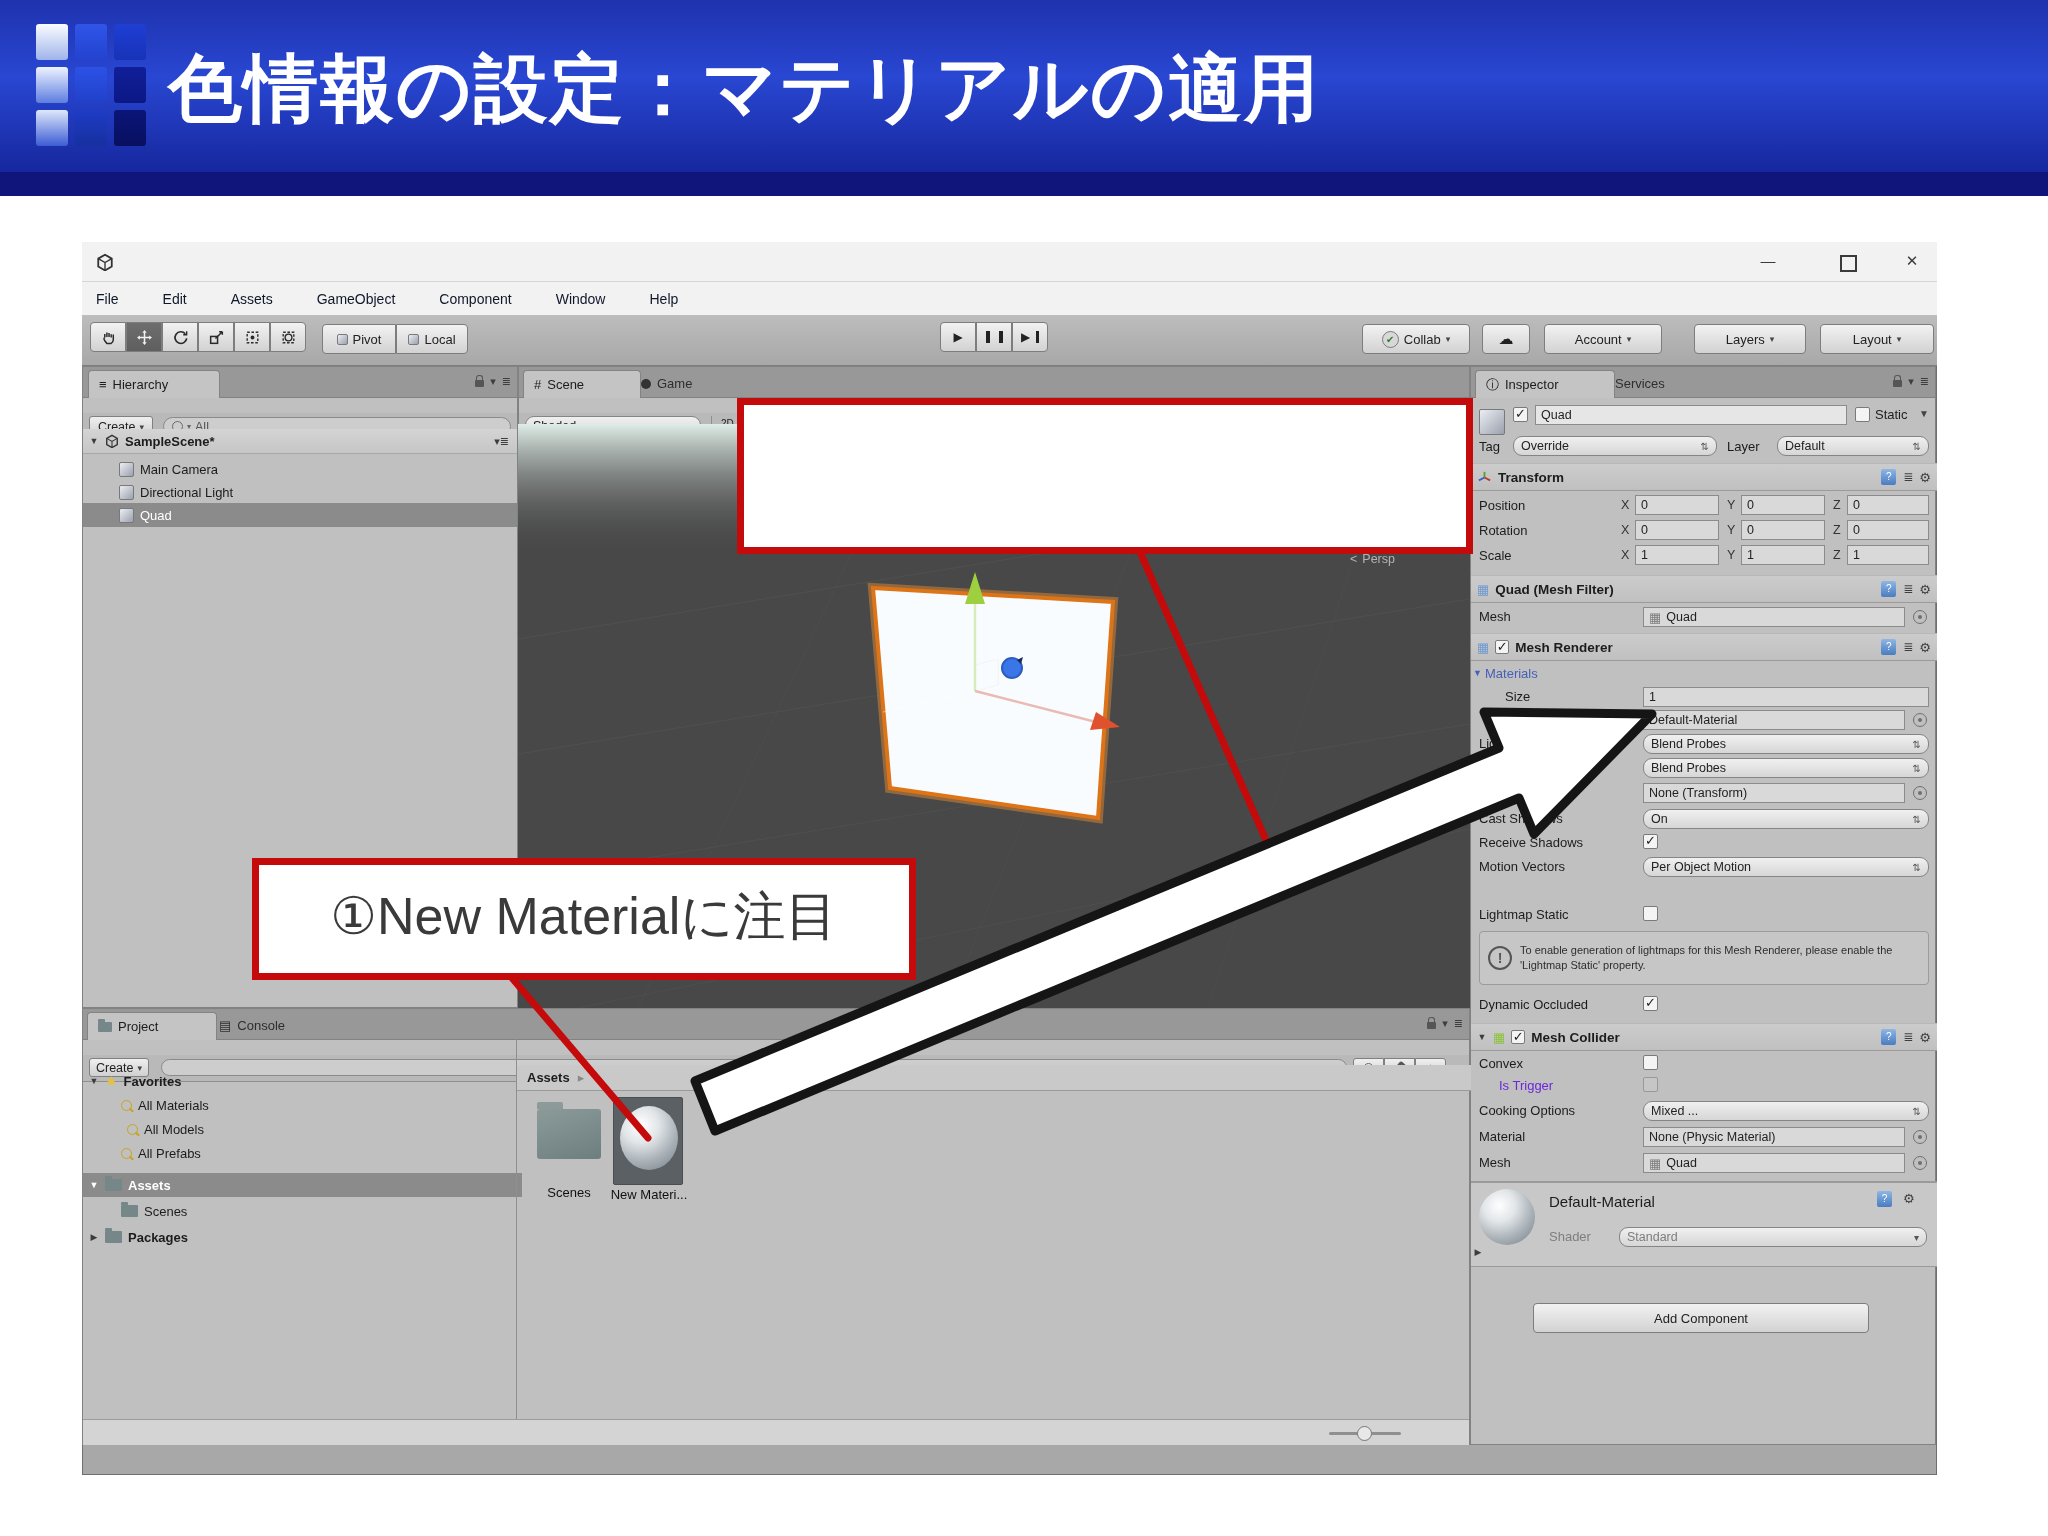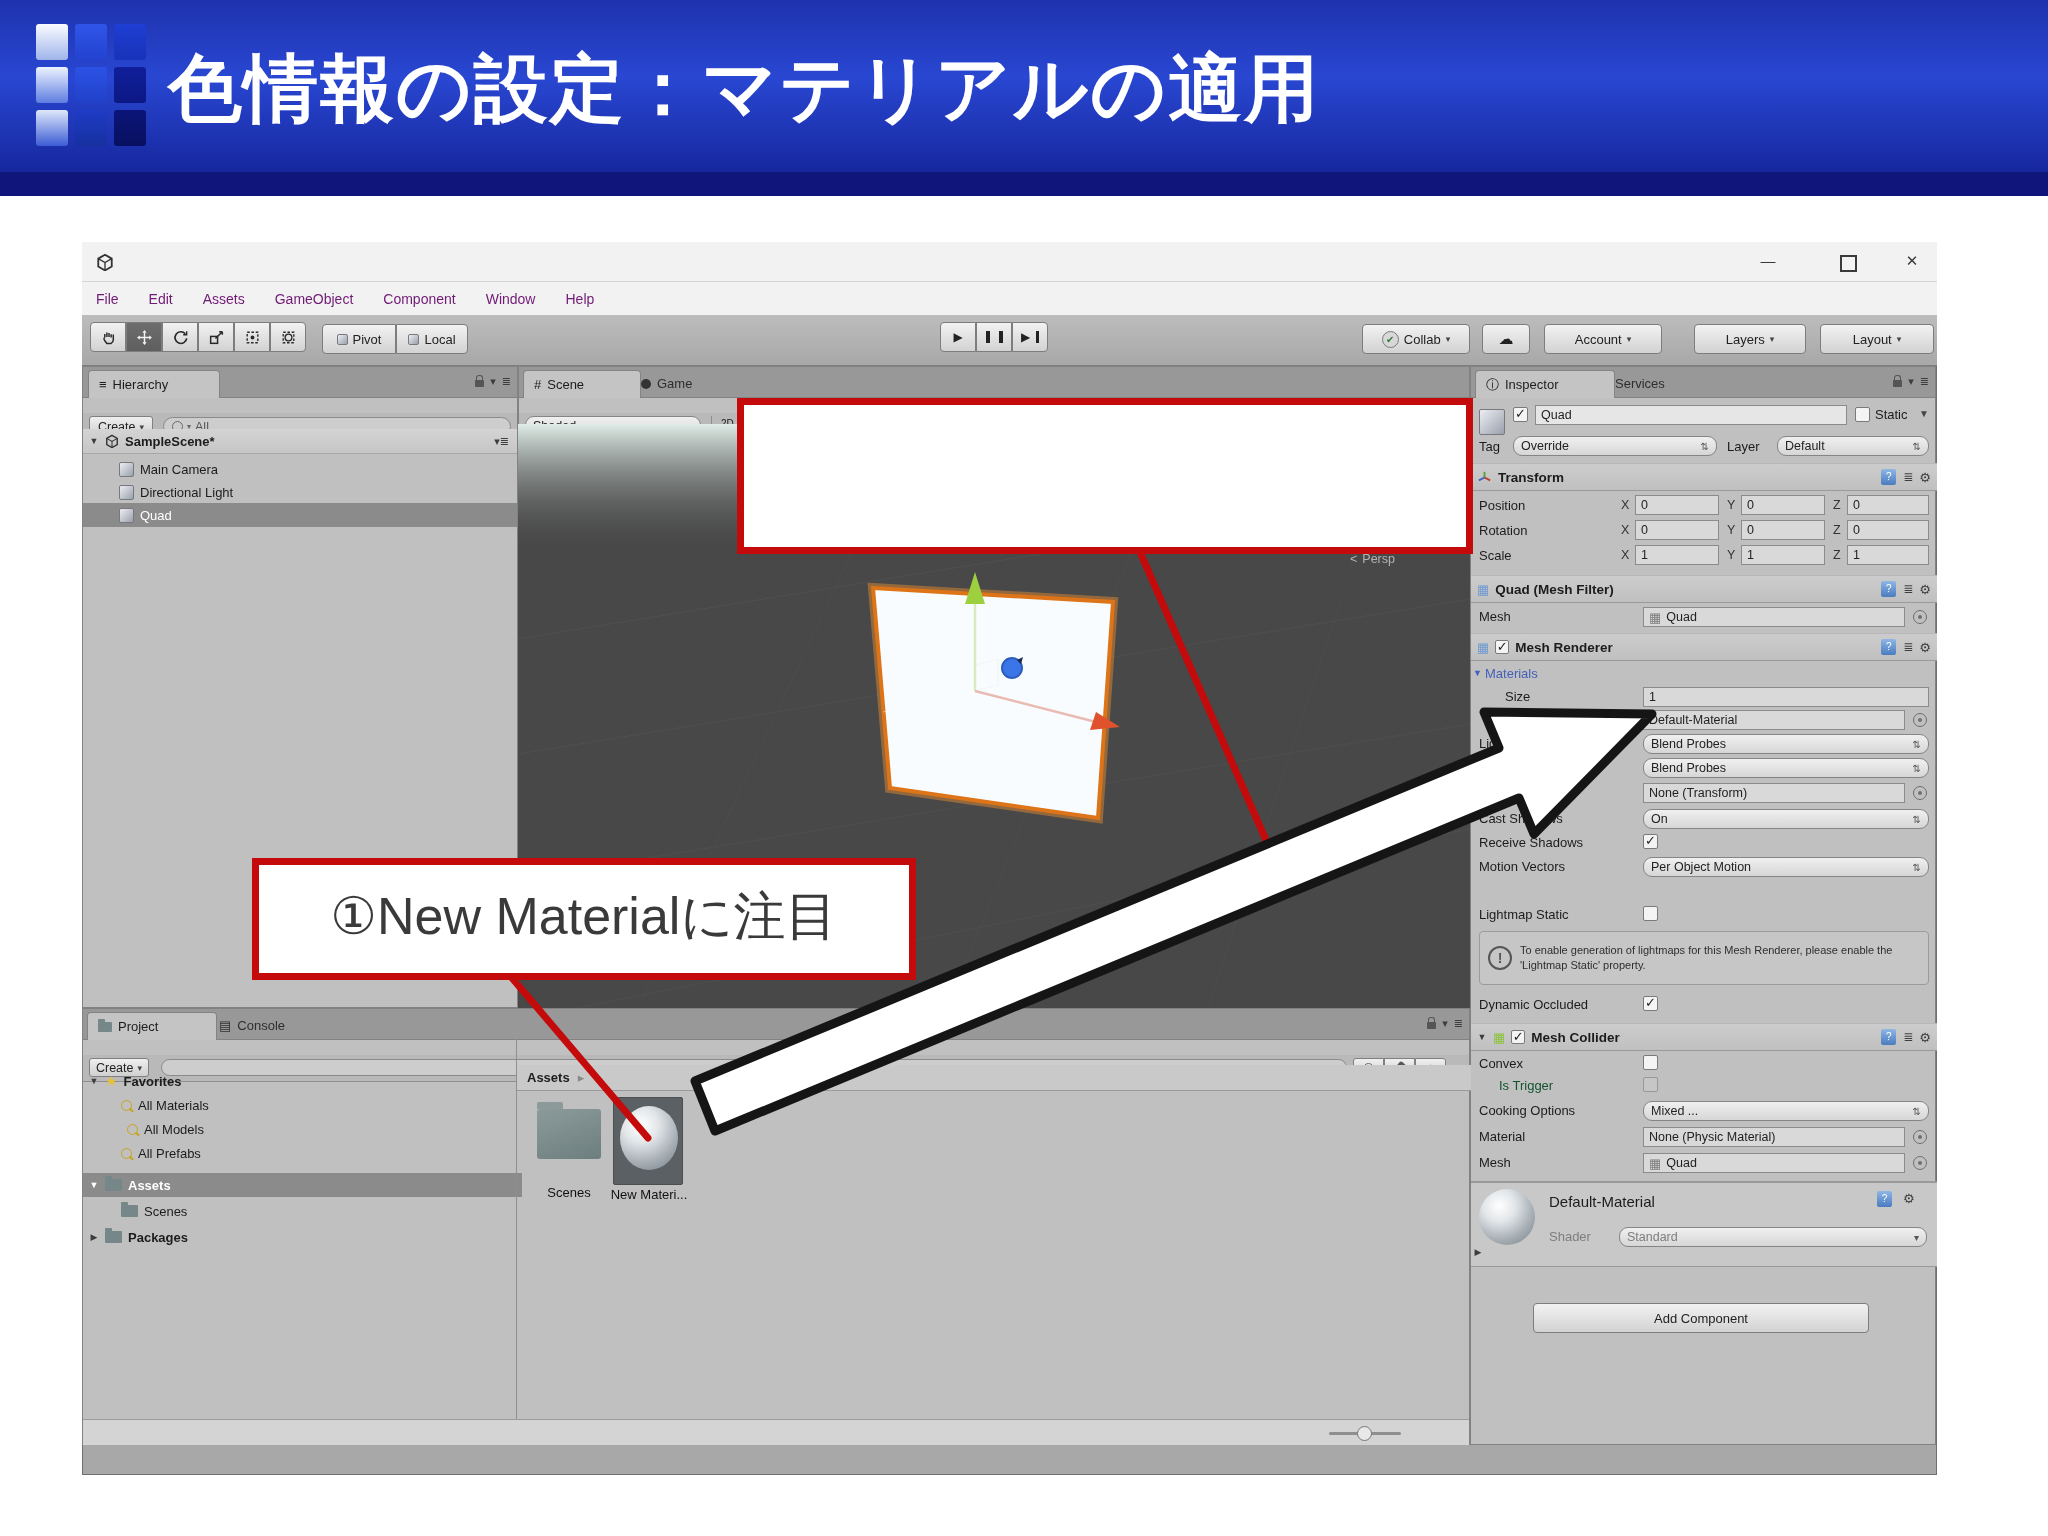--- a/index.html
+++ b/index.html
@@ -24,21 +24,21 @@
   #logo span:nth-child(9){background:linear-gradient(180deg,#0b1578,#081060);}
   #slidetitle{left:168px;top:0;height:172px;line-height:178px;color:#fff;
               font-size:74px;font-weight:700;letter-spacing:2px;white-space:nowrap;}
   
   #win{left:82px;top:242px;width:1855px;height:1233px;background:#bfbfbf;border:1px solid #6f6f6f;box-sizing:border-box;}
   #titlebar{left:82px;top:242px;width:1855px;height:40px;background:#f2f2f2;border-bottom:1px solid #d6d6d6;box-sizing:border-box;}
   #titlebar .ttl{position:absolute;left:122px;top:0;line-height:40px;font-size:14px;color:#2a2a2a;white-space:nowrap;}
   .winbtn{position:absolute;top:248px;width:36px;height:26px;text-align:center;line-height:26px;font-size:15px;color:#3a3a3a;}
   #maxbox{position:absolute;top:255px;width:13px;height:13px;border:2px solid #3a3a3a;}
   #menubar{left:82px;top:282px;width:1855px;height:34px;background:#f2f2f2;border-bottom:1px solid #bdbdbd;
-           box-sizing:border-box;display:flex;align-items:center;gap:30px;padding-left:14px;font-size:14px;color:#701a75;}
+           box-sizing:border-box;display:flex;align-items:center;gap:44px;padding-left:14px;font-size:14px;color:#0f172a;}
   #toolbar{left:82px;top:316px;width:1855px;height:50px;background:linear-gradient(180deg,#bcbcbc,#a8a8a8);
            border-bottom:1px solid #7e7e7e;box-sizing:border-box;}
   .tbtn{position:absolute;height:30px;background:linear-gradient(180deg,#f2f2f2,#d2d2d2);
         border:1px solid #7d7d7d;box-sizing:border-box;display:flex;align-items:center;justify-content:center;
         font-size:13px;color:#222;gap:5px;}
   .tbtn.on{background:linear-gradient(180deg,#6e6e6e,#5e5e5e);color:#f2f2f2;}
   .tbtn .dd{font-size:9px;color:#444;}
   .tbtn.on svg{stroke:#f2f2f2;}
   .toolico{width:17px;height:17px;}
   .pause-bars i{display:inline-block;width:4px;height:12px;background:#222;margin:0 2px;}
@@ -555,21 +555,21 @@
         <span class="docico">?</span>
         <span class="preset">≣</span>
         <span class="gear">⚙</span>
       </span>
     </div>
     <div class="irow" style="top:658px;height:22px">
       <span class="ilabel" style="top:1px">Convex</span>
       <span class="abs chk off" style="left:172px;top:0"></span>
     </div>
     <div class="irow" style="top:680px;height:22px">
-      <span class="ilabel" style="left:28px;top:1px;color:#14532d">Is Trigger</span>
+      <span class="ilabel" style="left:28px;top:1px;color:#6d28d9">Is Trigger</span>
       <span class="abs chk off dis" style="left:172px;top:0"></span>
     </div>
     <div class="irow" style="top:704px;height:24px">
       <span class="ilabel" style="top:2px">Cooking Options</span>
       <div class="ddrop" style="left:172px;top:0;width:286px">
         <span>Mixed ...</span>
         <span class="ar">⇅</span>
       </div>
     </div>
     <div class="irow" style="top:730px;height:24px">

